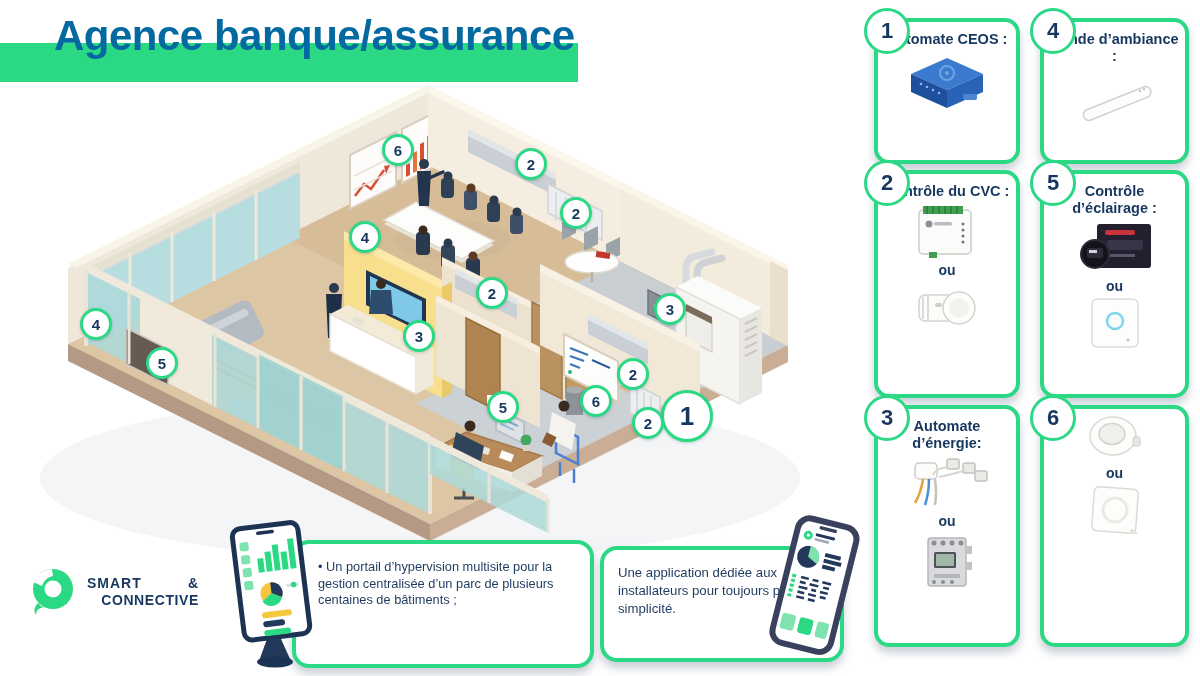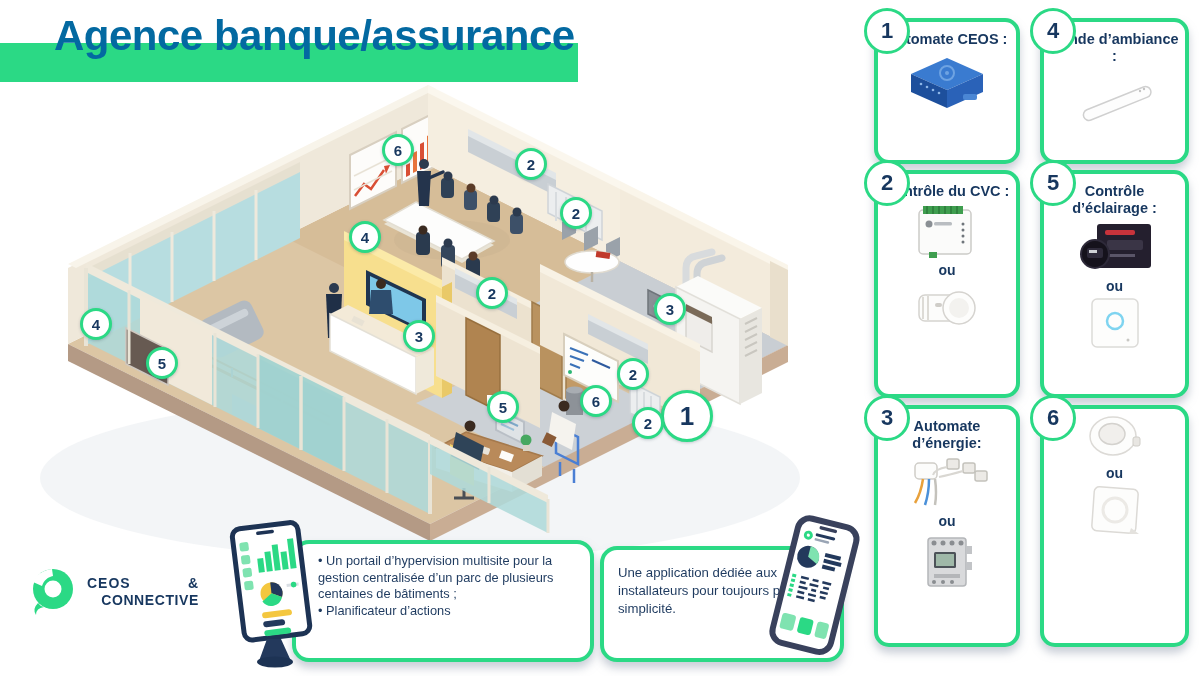--- a/index.html
+++ b/index.html
@@ -48,21 +48,21 @@
   
   .logo{position:absolute;left:28px;top:567px;display:flex;align-items:center;gap:11px;z-index:5;}
   .logo-text{width:112px;font-weight:bold;font-size:14px;color:#17375f;line-height:1.25;}
   .logo-line1{display:flex;justify-content:space-between;letter-spacing:1px;}
   .logo-line2{letter-spacing:0.6px;text-align:right;}
   
   .callout{
     position:absolute;background:#fff;border:4px solid #2bd985;border-radius:17px;
     box-shadow:0 6px 8px rgba(150,160,178,.5);z-index:3;color:#1e3a5f;
   }
-  #callout-portal{left:292px;top:540px;width:262px;height:96px;padding:9px 10px 9px 22px;font-size:12.8px;line-height:1.3;}
+  #callout-portal{left:292px;top:540px;width:262px;height:96px;padding:15px 10px 9px 22px;font-size:12.8px;line-height:1.3;}
   #callout-portal ul{margin:0;padding:0;list-style:none;}
   #callout-portal li::before{content:"• ";}
   #callout-app{left:600px;top:546px;width:208px;height:80px;padding:14px 14px;font-size:13.2px;line-height:1.35;}
   .device-illustration{position:absolute;z-index:4;}
   #tablet-illu{left:219px;top:519px;}
   #phone-illu{left:758px;top:511px;}
 </style>
 </head>
 <body>
 
@@ -470,31 +470,30 @@
 
 <div class="logo">
   <svg width="48" height="50" viewBox="0 0 48 50">
     <circle cx="25" cy="22" r="20" fill="#2bd985"></circle>
     <circle cx="25" cy="22" r="8.5" fill="#ffffff"></circle>
     <path d="M24,2 C15,3 8,8 5,15 L14,19 C16,13 20,10 25,9 Z" fill="#ffffff"></path>
     <path d="M10,36 Q4,42 8,48 Q8,41 16,40 Q12,39 10,36 Z" fill="#2bd985"></path>
   </svg>
   <div class="logo-text">
     <div class="logo-line1">
-      <span>CEOS</span>
+      <span>SMART</span>
       <span>&amp;</span>
     </div>
     <div class="logo-line2">CONNECTIVE</div>
   </div>
 </div>
 
 <div class="callout" id="callout-portal">
   <ul>
       <li>Un portail d’hypervision multisite pour la gestion centralisée d’un parc de plusieurs centaines de bâtiments ;</li>
-      <li>Planificateur d’actions</li>
     </ul>
 </div>
 
 <svg class="device-illustration" id="tablet-illu" width="110" height="150" viewBox="0 0 110 150">
   <g transform="rotate(-7 55 70)">
     <rect x="20" y="6" width="66" height="112" rx="8" fill="#ffffff" stroke="#1d3354" stroke-width="5"></rect>
     <rect x="44" y="11" width="18" height="3.5" rx="1.7" fill="#1d3354"></rect>
     <rect x="26" y="20" width="9" height="9" rx="2" fill="#7fe3b0"></rect>
     <rect x="26" y="33" width="9" height="9" rx="2" fill="#7fe3b0"></rect>
     <rect x="26" y="46" width="9" height="9" rx="2" fill="#7fe3b0"></rect>

